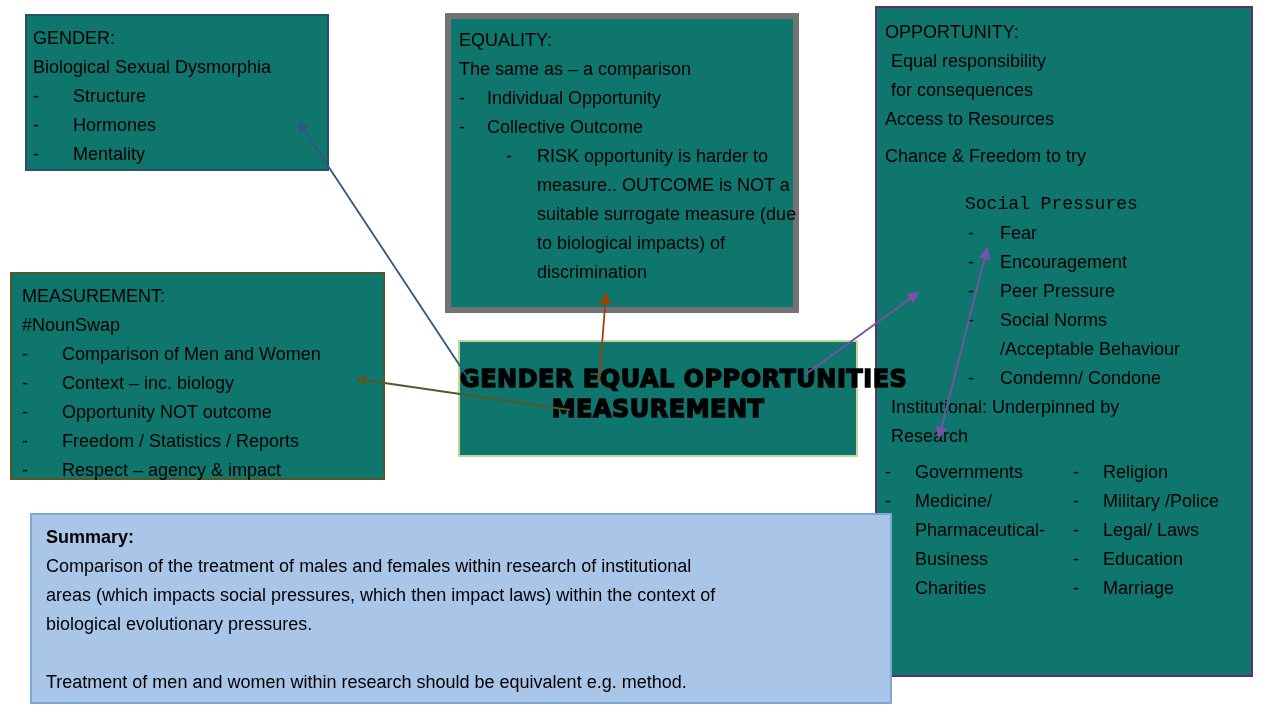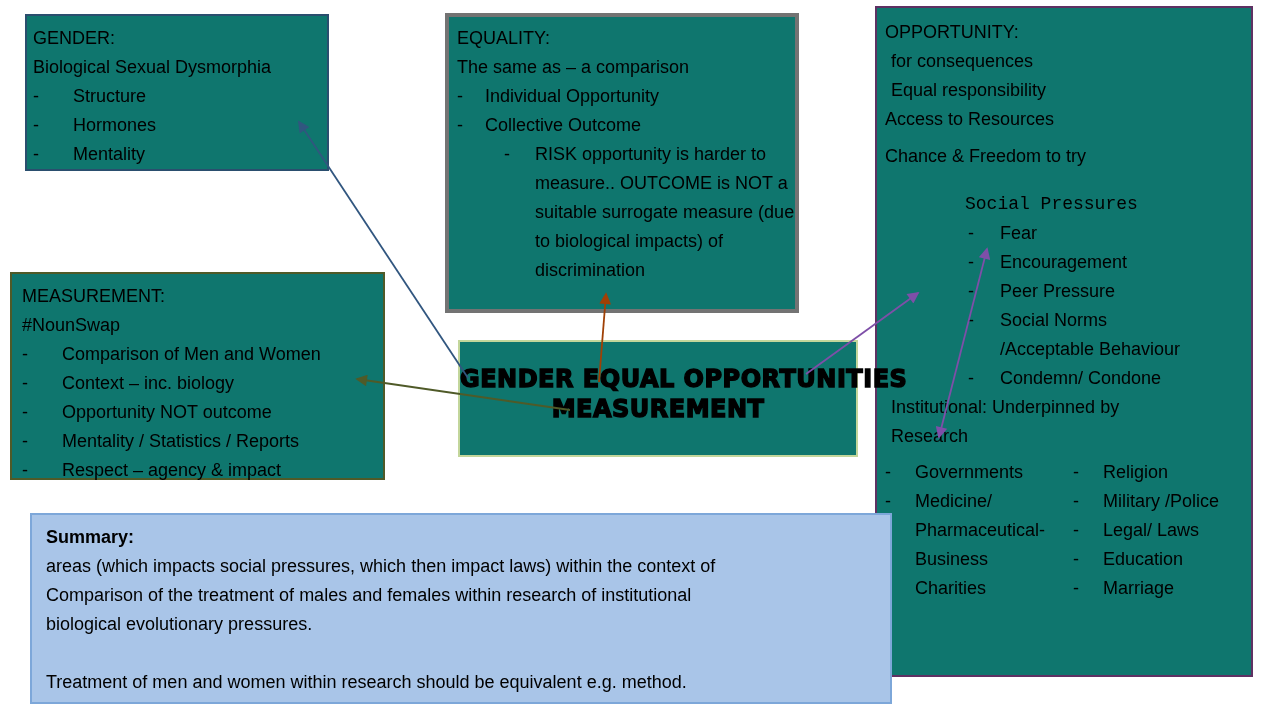--- a/index.html
+++ b/index.html
@@ -10,21 +10,21 @@
   .dash{position:absolute;}
   #arrows{position:absolute;left:0;top:0;width:1280px;height:720px;z-index:6;pointer-events:none;}
 
   
   #gender-box{left:25px;top:14px;width:304px;height:157px;border:2px solid #2A4E6E;padding:8px 0 0 0;}
   #gender-box .p{padding-left:6px;}
   #gender-box .b1{padding-left:46px;}
   #gender-box .b1 .dash{left:6px;}
 
   
-  #equality-box{left:445px;top:13px;width:354px;height:300px;border:4px solid #737373;padding:7px 0 0 0;}
+  #equality-box{left:445px;top:13px;width:354px;height:300px;border:6px solid #737373;padding:7px 0 0 0;}
   #equality-box .p{padding-left:8px;}
   #equality-box .b1{padding-left:36px;}
   #equality-box .b1 .dash{left:8px;}
   #equality-box .b2{padding-left:86px;}
   #equality-box .b2 .dash{left:55px;}
   #equality-box .c2{padding-left:86px;}
 
   
   #measurement-box{left:10px;top:272px;width:375px;height:208px;border:2px solid #4F5A28;padding:8px 0 0 0;}
   #measurement-box .p{padding-left:10px;}
@@ -111,30 +111,30 @@
       </div>
   </div>
 
   <div class="box" id="measurement-box">
     <div>
         <div class="line p">MEASUREMENT:</div>
         <div class="line p">#NounSwap</div>
         <div class="line b1"><span class="dash">-</span><span class="txt">Comparison of Men and Women</span></div>
         <div class="line b1"><span class="dash">-</span><span class="txt">Context – inc. biology</span></div>
         <div class="line b1"><span class="dash">-</span><span class="txt">Opportunity NOT outcome</span></div>
-        <div class="line b1"><span class="dash">-</span><span class="txt">Mentality / Statistics / Reports</span></div>
+        <div class="line b1"><span class="dash">-</span><span class="txt">Freedom / Statistics / Reports</span></div>
         <div class="line b1"><span class="dash">-</span><span class="txt">Respect – agency &amp; impact</span></div>
       </div>
   </div>
 
   <div class="box" id="opportunity-box">
     <div>
         <div class="line p">OPPORTUNITY:</div>
+        <div class="line p ind1">Equal responsibility</div>
         <div class="line p ind1">for consequences</div>
-        <div class="line p ind1">Equal responsibility</div>
         <div class="line p right">Access to Resources</div>
         <div class="line p mt8">Chance &amp; Freedom to try</div>
         <div class="line p social mt19">Social Pressures</div>
         <div class="line bs"><span class="dash">-</span><span class="txt">Fear</span></div>
         <div class="line bs"><span class="dash">-</span><span class="txt">Encouragement</span></div>
         <div class="line bs"><span class="dash">-</span><span class="txt">Peer Pressure</span></div>
         <div class="line bs"><span class="dash">-</span><span class="txt">Social Norms</span></div>
         <div class="line cs">/Acceptable Behaviour</div>
         <div class="line bs"><span class="dash">-</span><span class="txt">Condemn/ Condone</span></div>
         <div class="line p ind1 mt47">Institutional: Underpinned by</div>
@@ -156,21 +156,21 @@
   </div>
 
   <div class="box" id="title-box">
     <div class="title-line">GENDER EQUAL OPPORTUNITIES</div>
     <div class="title-line">MEASUREMENT</div>
   </div>
 
   <div class="box" id="summary-box">
     <div>
         <div class="line h">Summary:</div>
+        <div class="line p">Comparison of the treatment of males and females within research of institutional</div>
         <div class="line p">areas (which impacts social pressures, which then impact laws) within the context of</div>
-        <div class="line p">Comparison of the treatment of males and females within research of institutional</div>
         <div class="line p">biological evolutionary pressures.</div>
         <div class="line p"></div>
         <div class="line p">Treatment of men and women within research should be equivalent e.g. method.</div>
       </div>
   </div>
 
 </div>
 
 </body></html>

